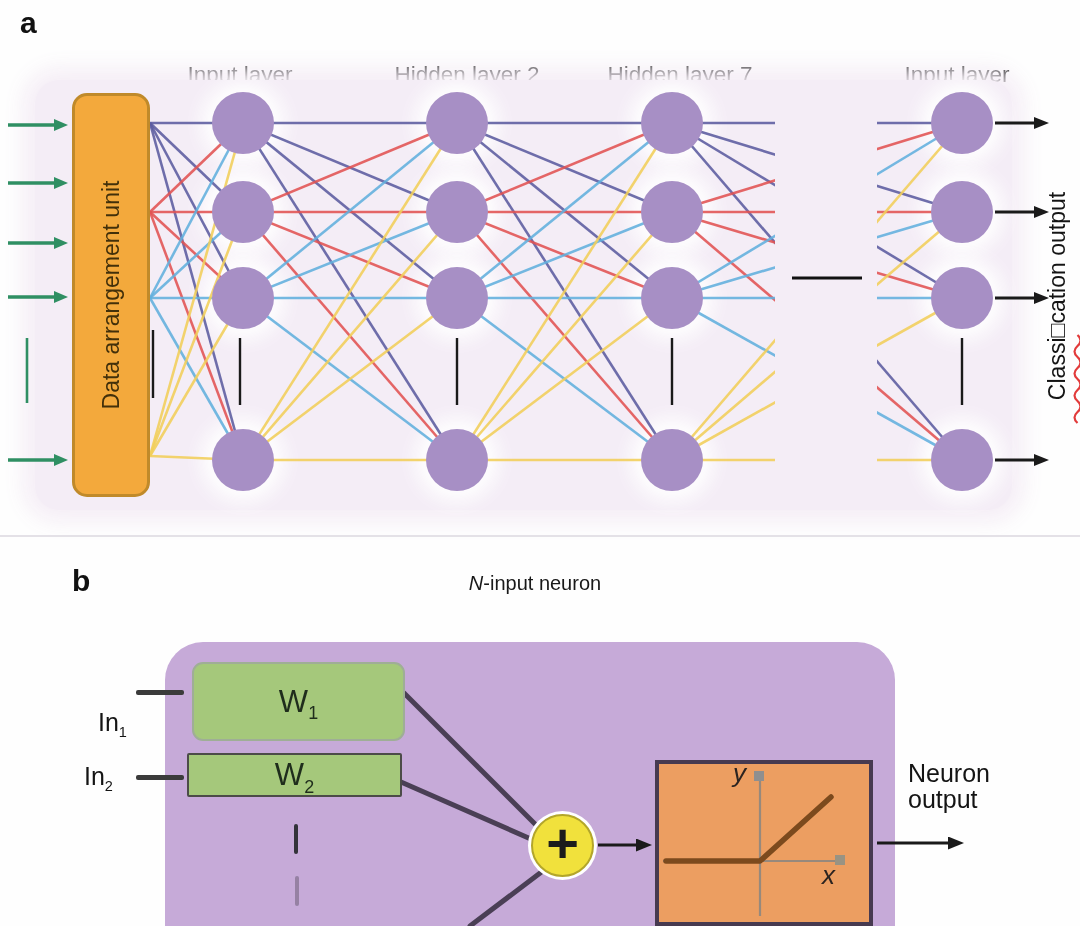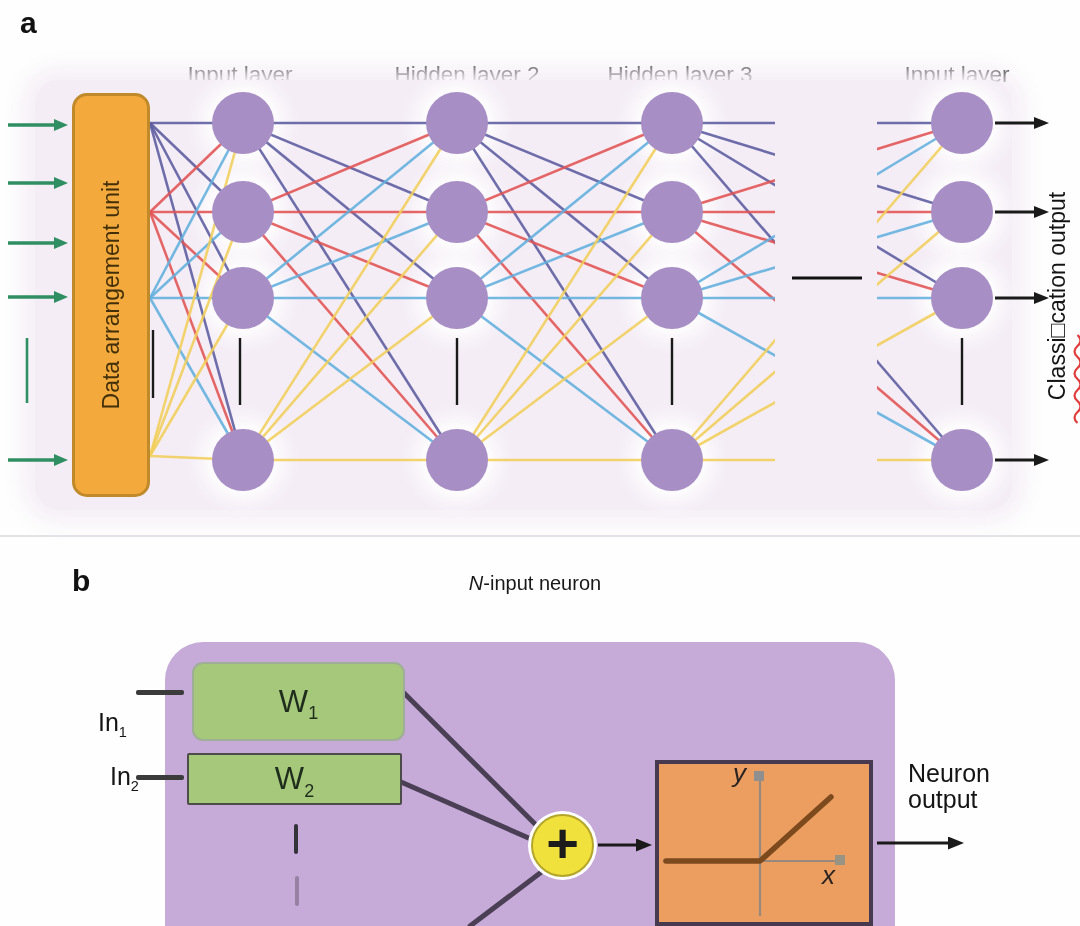--- a/index.html
+++ b/index.html
@@ -42,27 +42,27 @@
 
   .neuron-bg { position:absolute; left:165px; top:642px; width:730px; height:284px;
                background:#c6aad8; border-radius:38px 38px 0 0; }
 
   .b-svg-under { position:absolute; left:0; top:0; width:1080px; height:926px; z-index:1; }
   .b-svg-over  { position:absolute; left:0; top:0; width:1080px; height:926px; z-index:3; }
 
   .w-box { position:absolute; display:flex; align-items:center; justify-content:center;
            background:#a5c87b; z-index:2; }
   .w-box-1 { left:192px; top:662px; width:213px; height:79px; border:2px solid #9fae96; border-radius:11px; }
-  .w-box-2 { left:187px; top:753px; width:215px; height:52px; border:2.5px solid #4c4c48; border-radius:2px; }
+  .w-box-2 { left:187px; top:753px; width:215px; height:44px; border:2.5px solid #4c4c48; border-radius:2px; }
   .w-label { font-size:31px; color:#1f2d1c; }
   .sub { font-size:0.58em; position:relative; top:0.42em; }
 
   .in-label { position:absolute; font-size:25px; color:#141414; z-index:2; }
   .in-1 { left:98px; top:708px; }
-  .in-2 { left:110px; top:762px;text-align:center; }
+  .in-2 { left:84px; top:762px;text-align:center; }
   .in-dash { position:absolute; width:48px; height:5px; background:#3b3b3b; border-radius:2px; z-index:2; }
   .dash-1 { left:136px; top:690px; }
   .dash-2 { left:136px; top:775px; }
 
   .v-ellipsis { position:absolute; width:4px; border-radius:2px; z-index:2; }
   .ell-b1 { left:294px; top:824px; height:30px; background:#33333a; }
   .ell-b2 { left:295px; top:876px; height:30px; background:rgba(90,80,100,0.45); }
 
   .sum-circle { position:absolute; left:531px; top:814px; width:63px; height:63px;
                 background:#f1e13c; border:2.5px solid #b3a62b; border-radius:50%;
@@ -81,21 +81,21 @@
 </style>
 </head>
 <body>
 
 <div class="page">
 
   <div class="panel-label label-a">a</div>
 
   <div class="layer-header" style="left:240px">Input layer</div>
   <div class="layer-header" style="left:467px">Hidden layer 2</div>
-  <div class="layer-header" style="left:680px">Hidden layer 3</div>
+  <div class="layer-header" style="left:680px">Hidden layer 7</div>
   <div class="layer-header" style="left:957px">Input layer</div>
 
   <div class="panel-a-bg"></div>
 
   <svg class="net-svg" id="net-svg" viewBox="0 0 1080 926">
     <defs>
       <filter id="halo-blur" x="-80%" y="-80%" width="260%" height="260%">
         <feGaussianBlur stdDeviation="9"></feGaussianBlur>
       </filter>
       <clipPath id="gap-clip">

